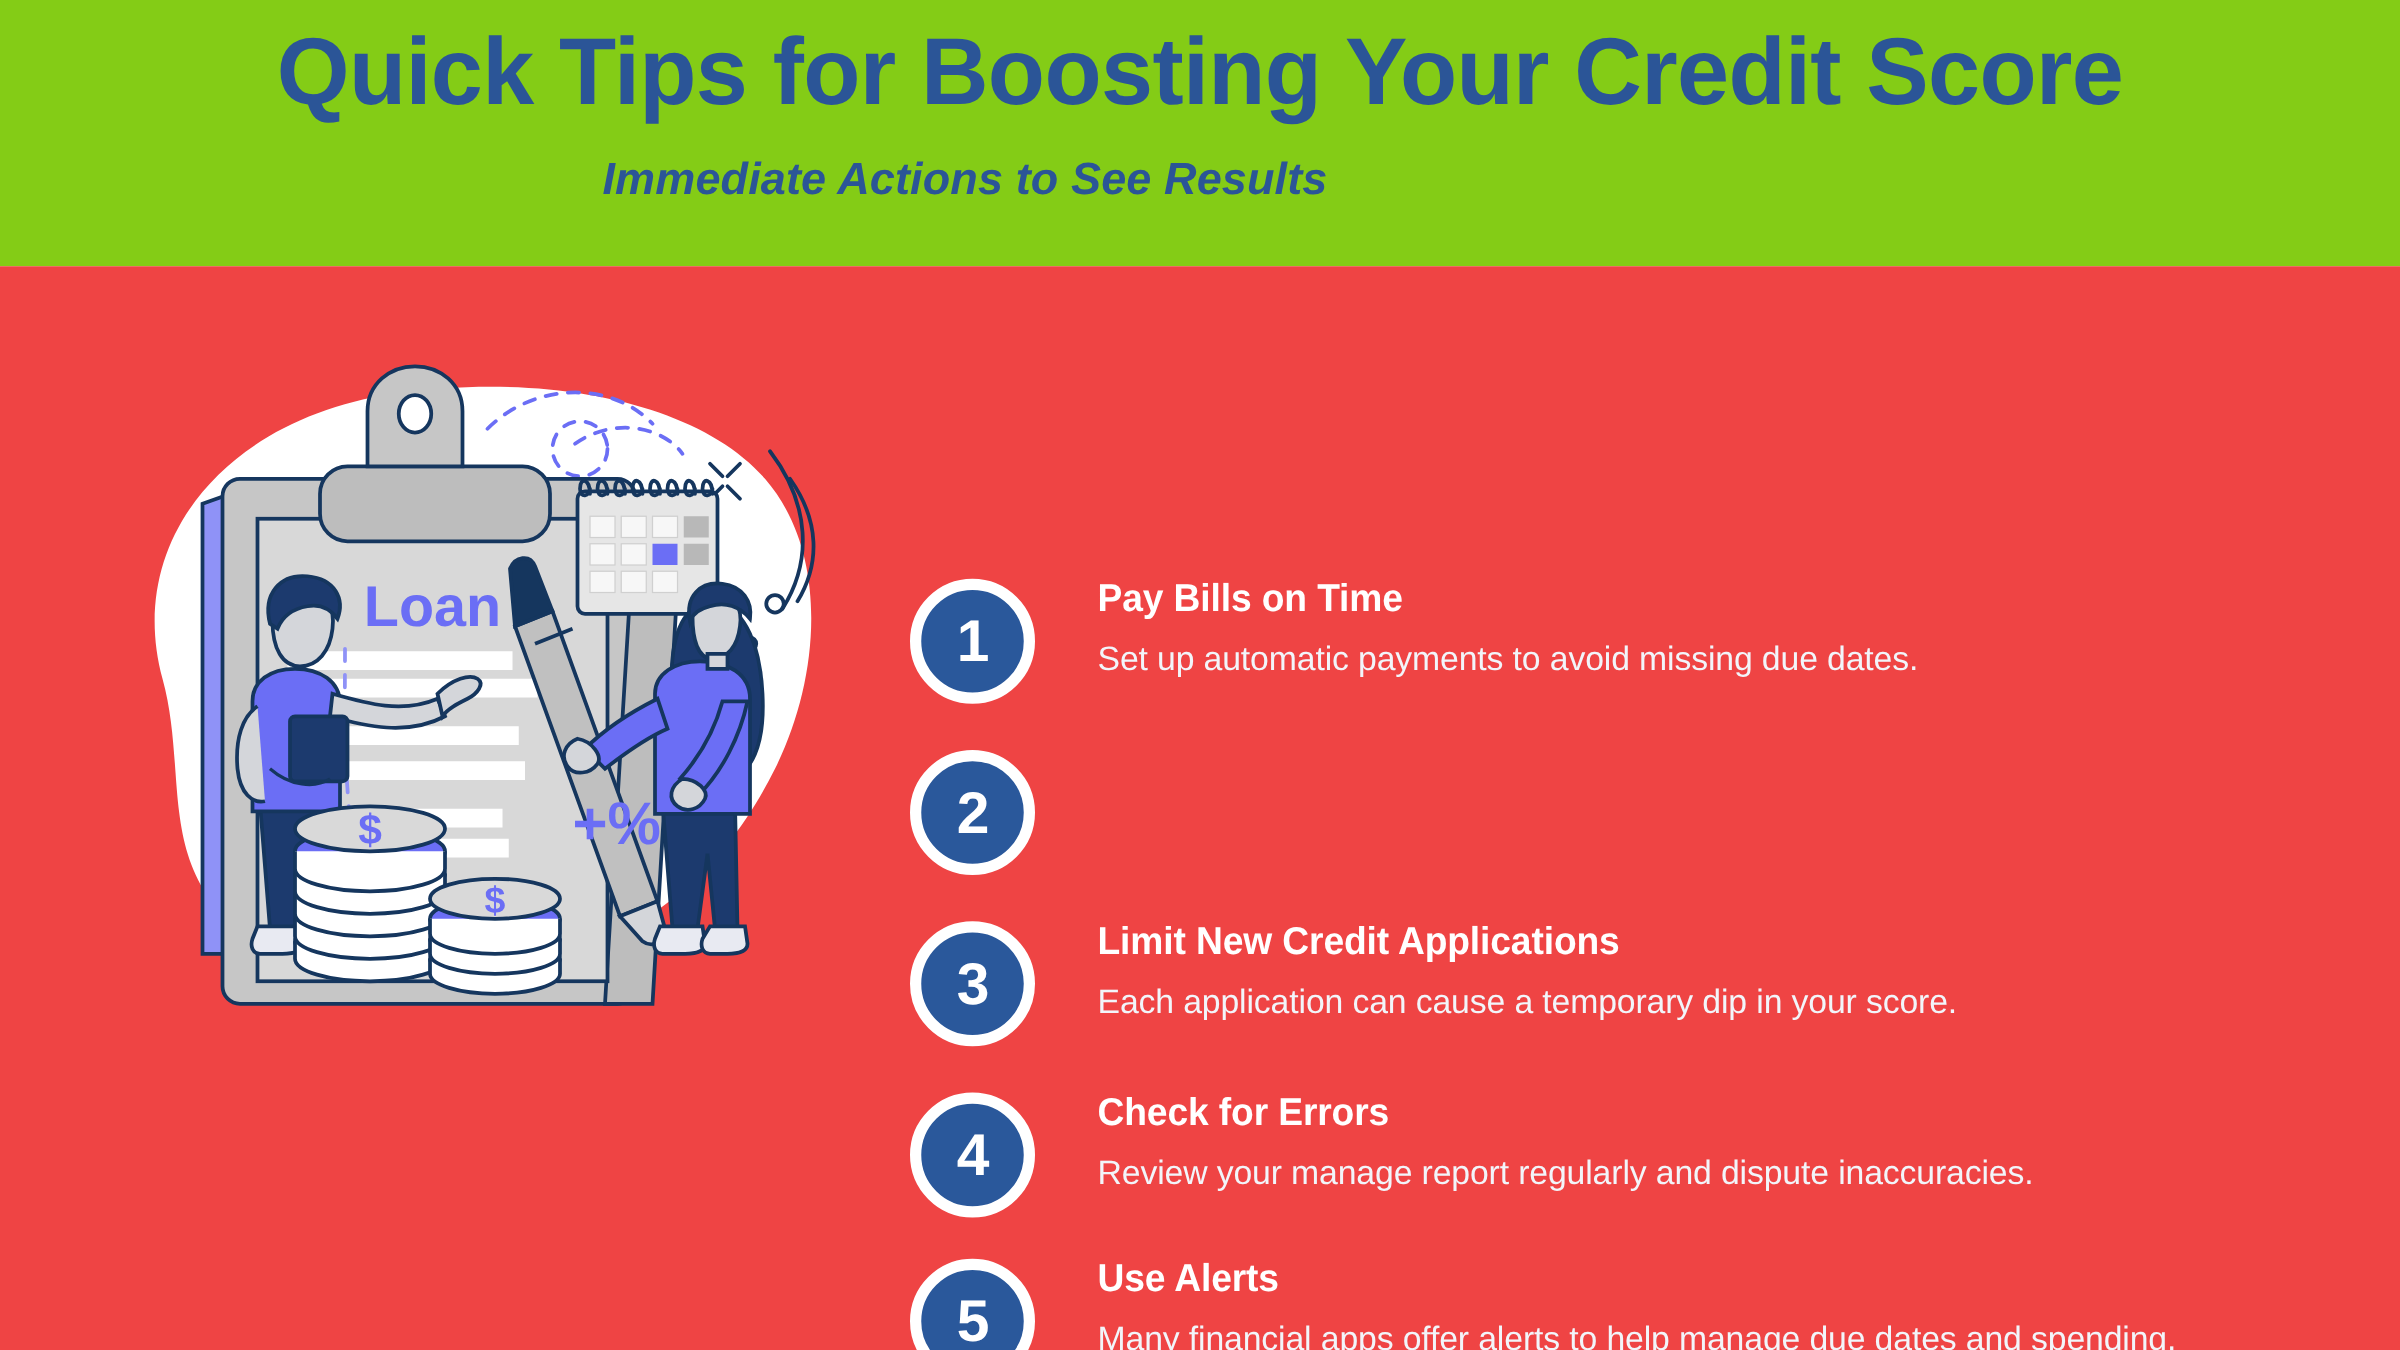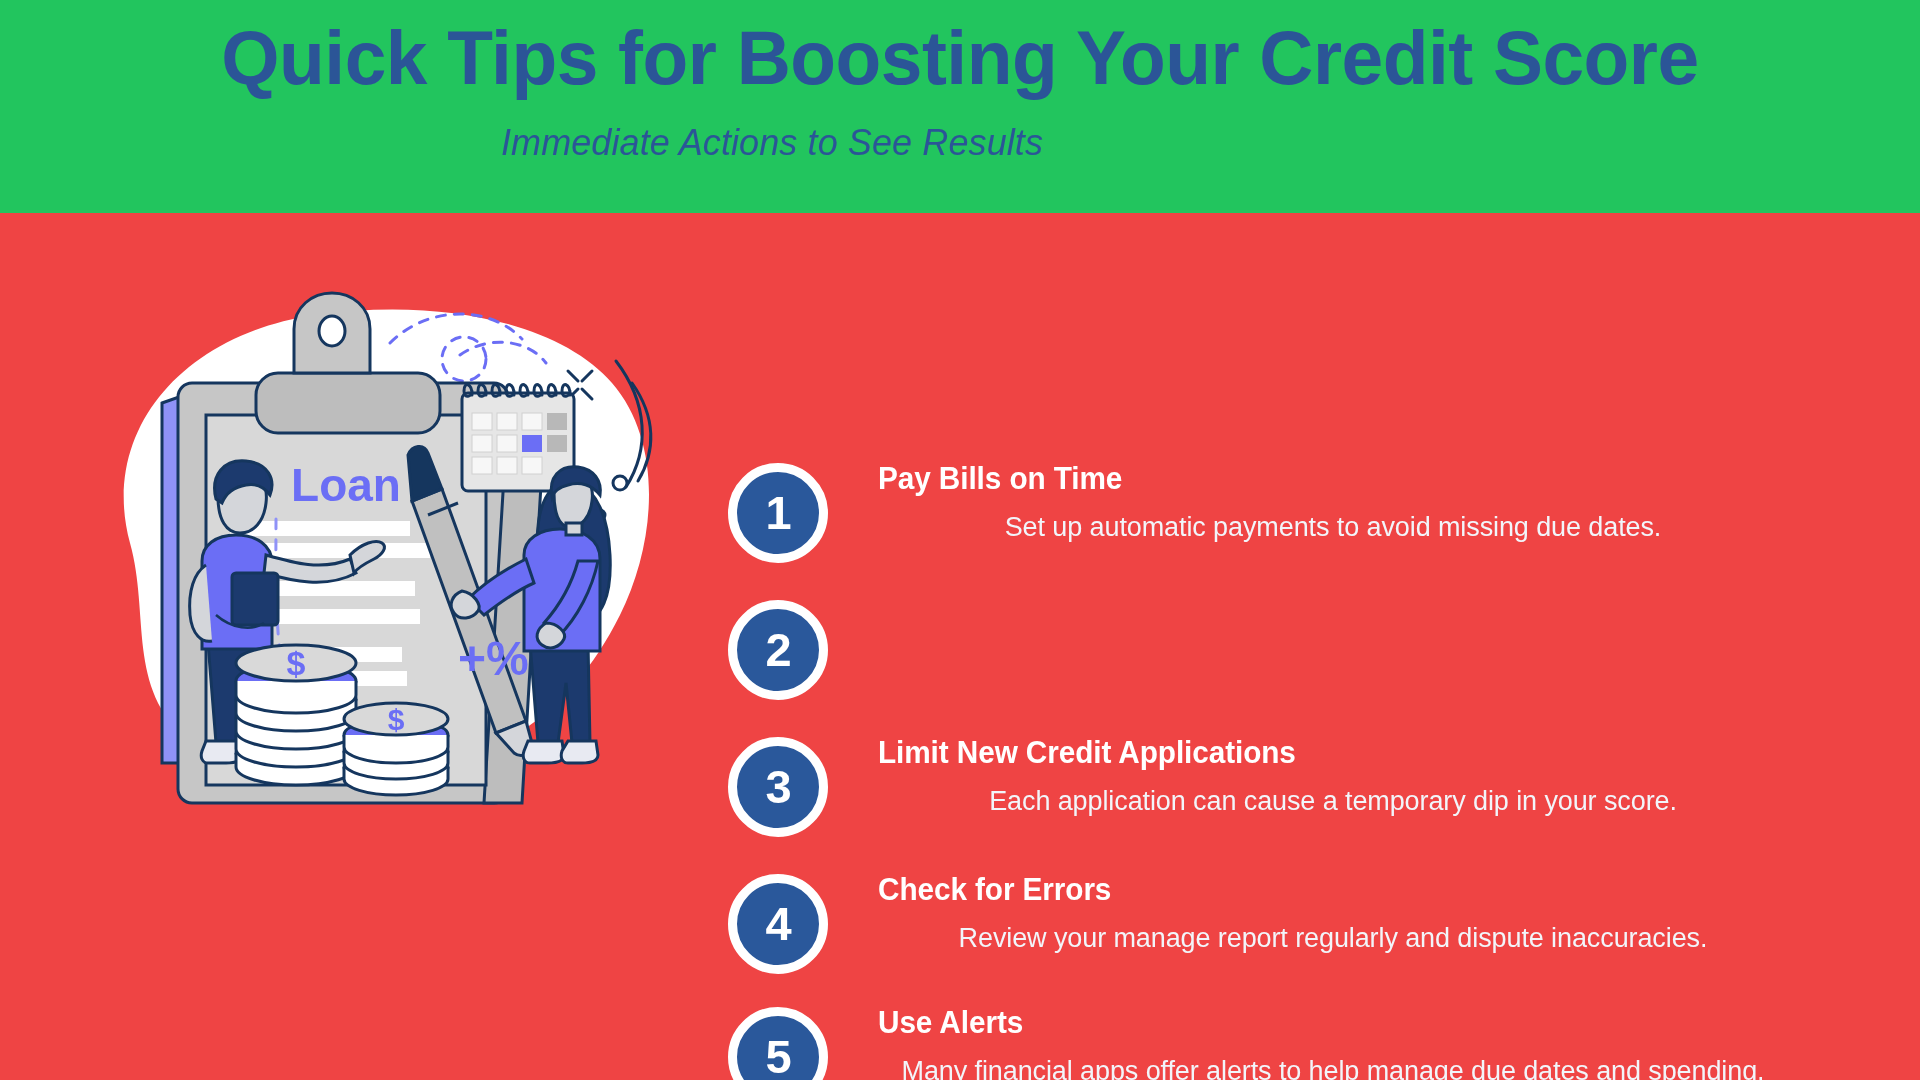--- a/index.html
+++ b/index.html
@@ -22,21 +22,21 @@
     overflow: hidden;
   }
 
   
   .header {
     position: absolute;
     left: 0;
     top: 0;
     width: 1920px;
     height: 213px;
-    background: #22c55e;
+    background: #84cc16;
     box-sizing: border-box;
   }
   .header-title {
     position: absolute;
     left: 0;
     top: 18px;
     width: 1920px;
     text-align: center;
     color: #2b5597;
     font-family: "Liberation Sans", sans-serif;
@@ -49,21 +49,21 @@
     transform-origin: center top;
   }
   .header-subtitle {
     position: absolute;
     left: 0;
     top: 122px;
     width: 1544px;
     text-align: center;
     color: #2b5597;
     font-family: "Liberation Sans", sans-serif;
-    font-weight: normal;
+    font-weight: bold;
     font-style: italic;
     font-size: 36px;
     letter-spacing: 0.1px;
     white-space: nowrap;
   }
 
   
   .panel {
     position: absolute;
     left: 0;
@@ -146,21 +146,20 @@
   }
   .tip-desc {
     color: #f2f5fa;
     font-family: "Liberation Sans", sans-serif;
     font-weight: normal;
     font-size: 27px;
     line-height: 1.38;
     letter-spacing: -0.1px;
     margin: 0;
     max-width: 910px;
-    text-align: center;
   }
 
   
   .tip-row.r1 { margin-bottom: 34px; }
   .tip-row.r2 { margin-bottom: 34px; }
   .tip-row.r3 { margin-bottom: 34px; }
   .tip-row.r4 { margin-bottom: 30px; }
 </style>
 </head>
 <body>

